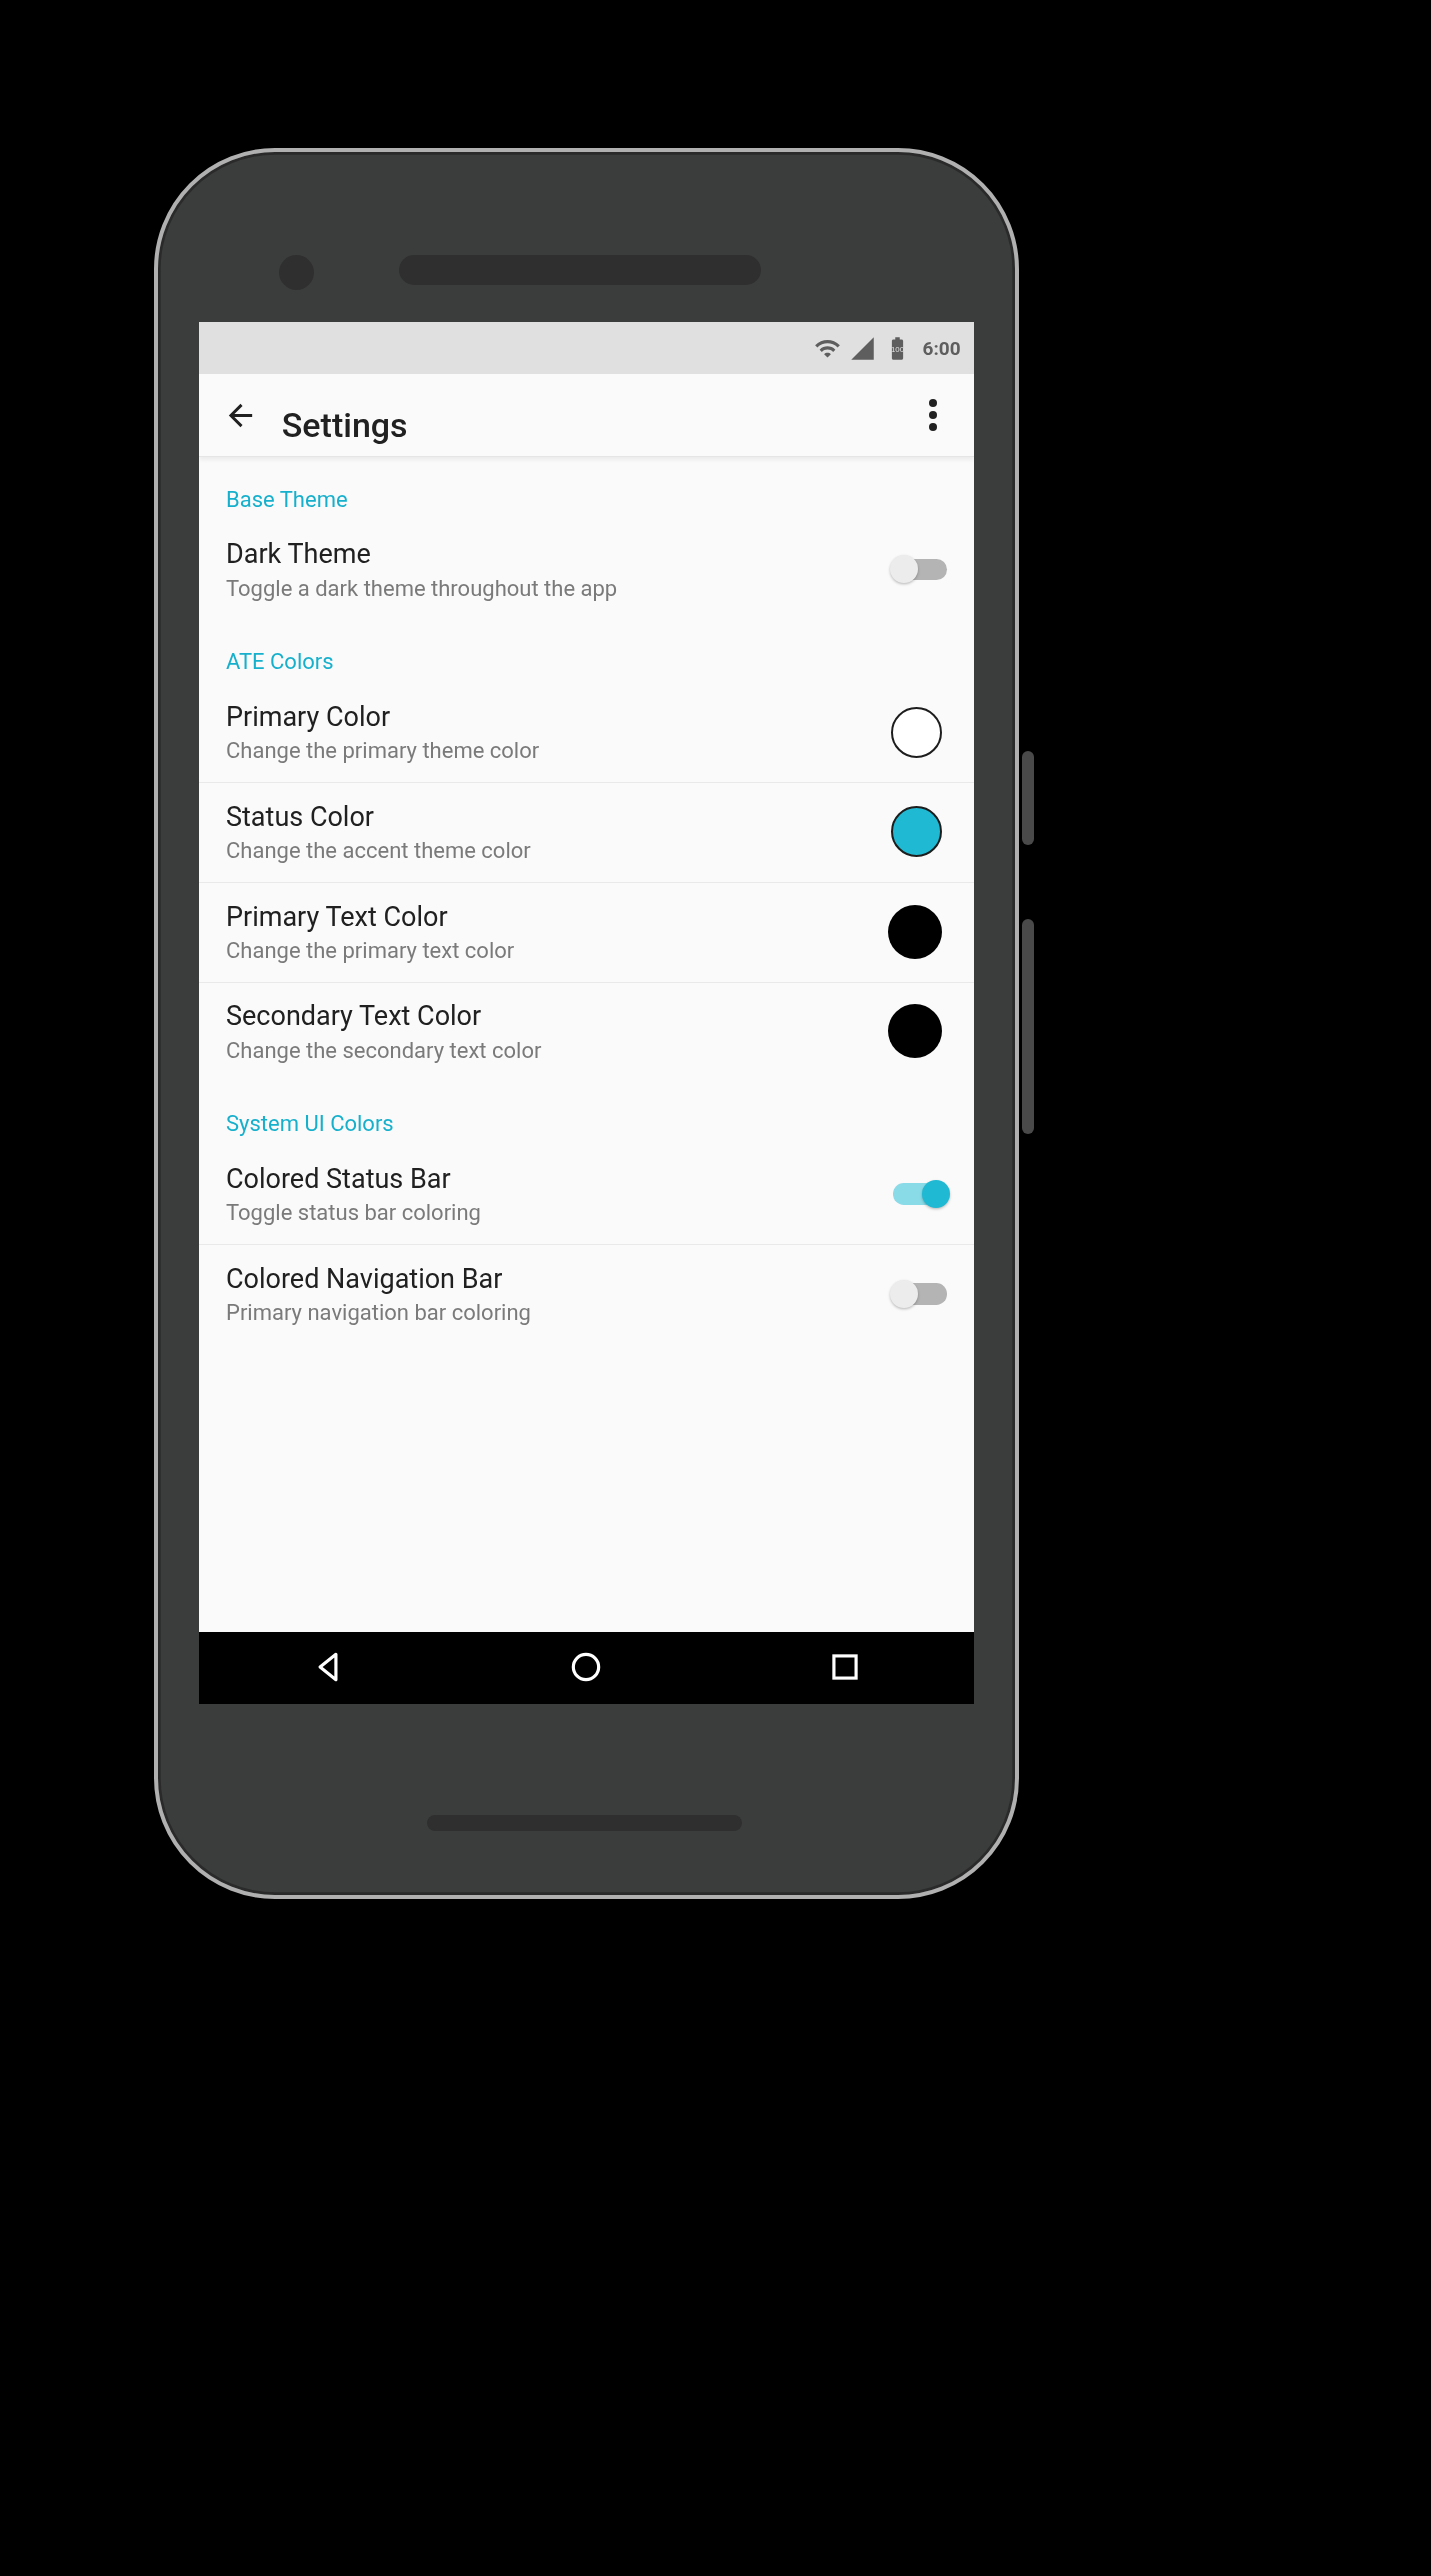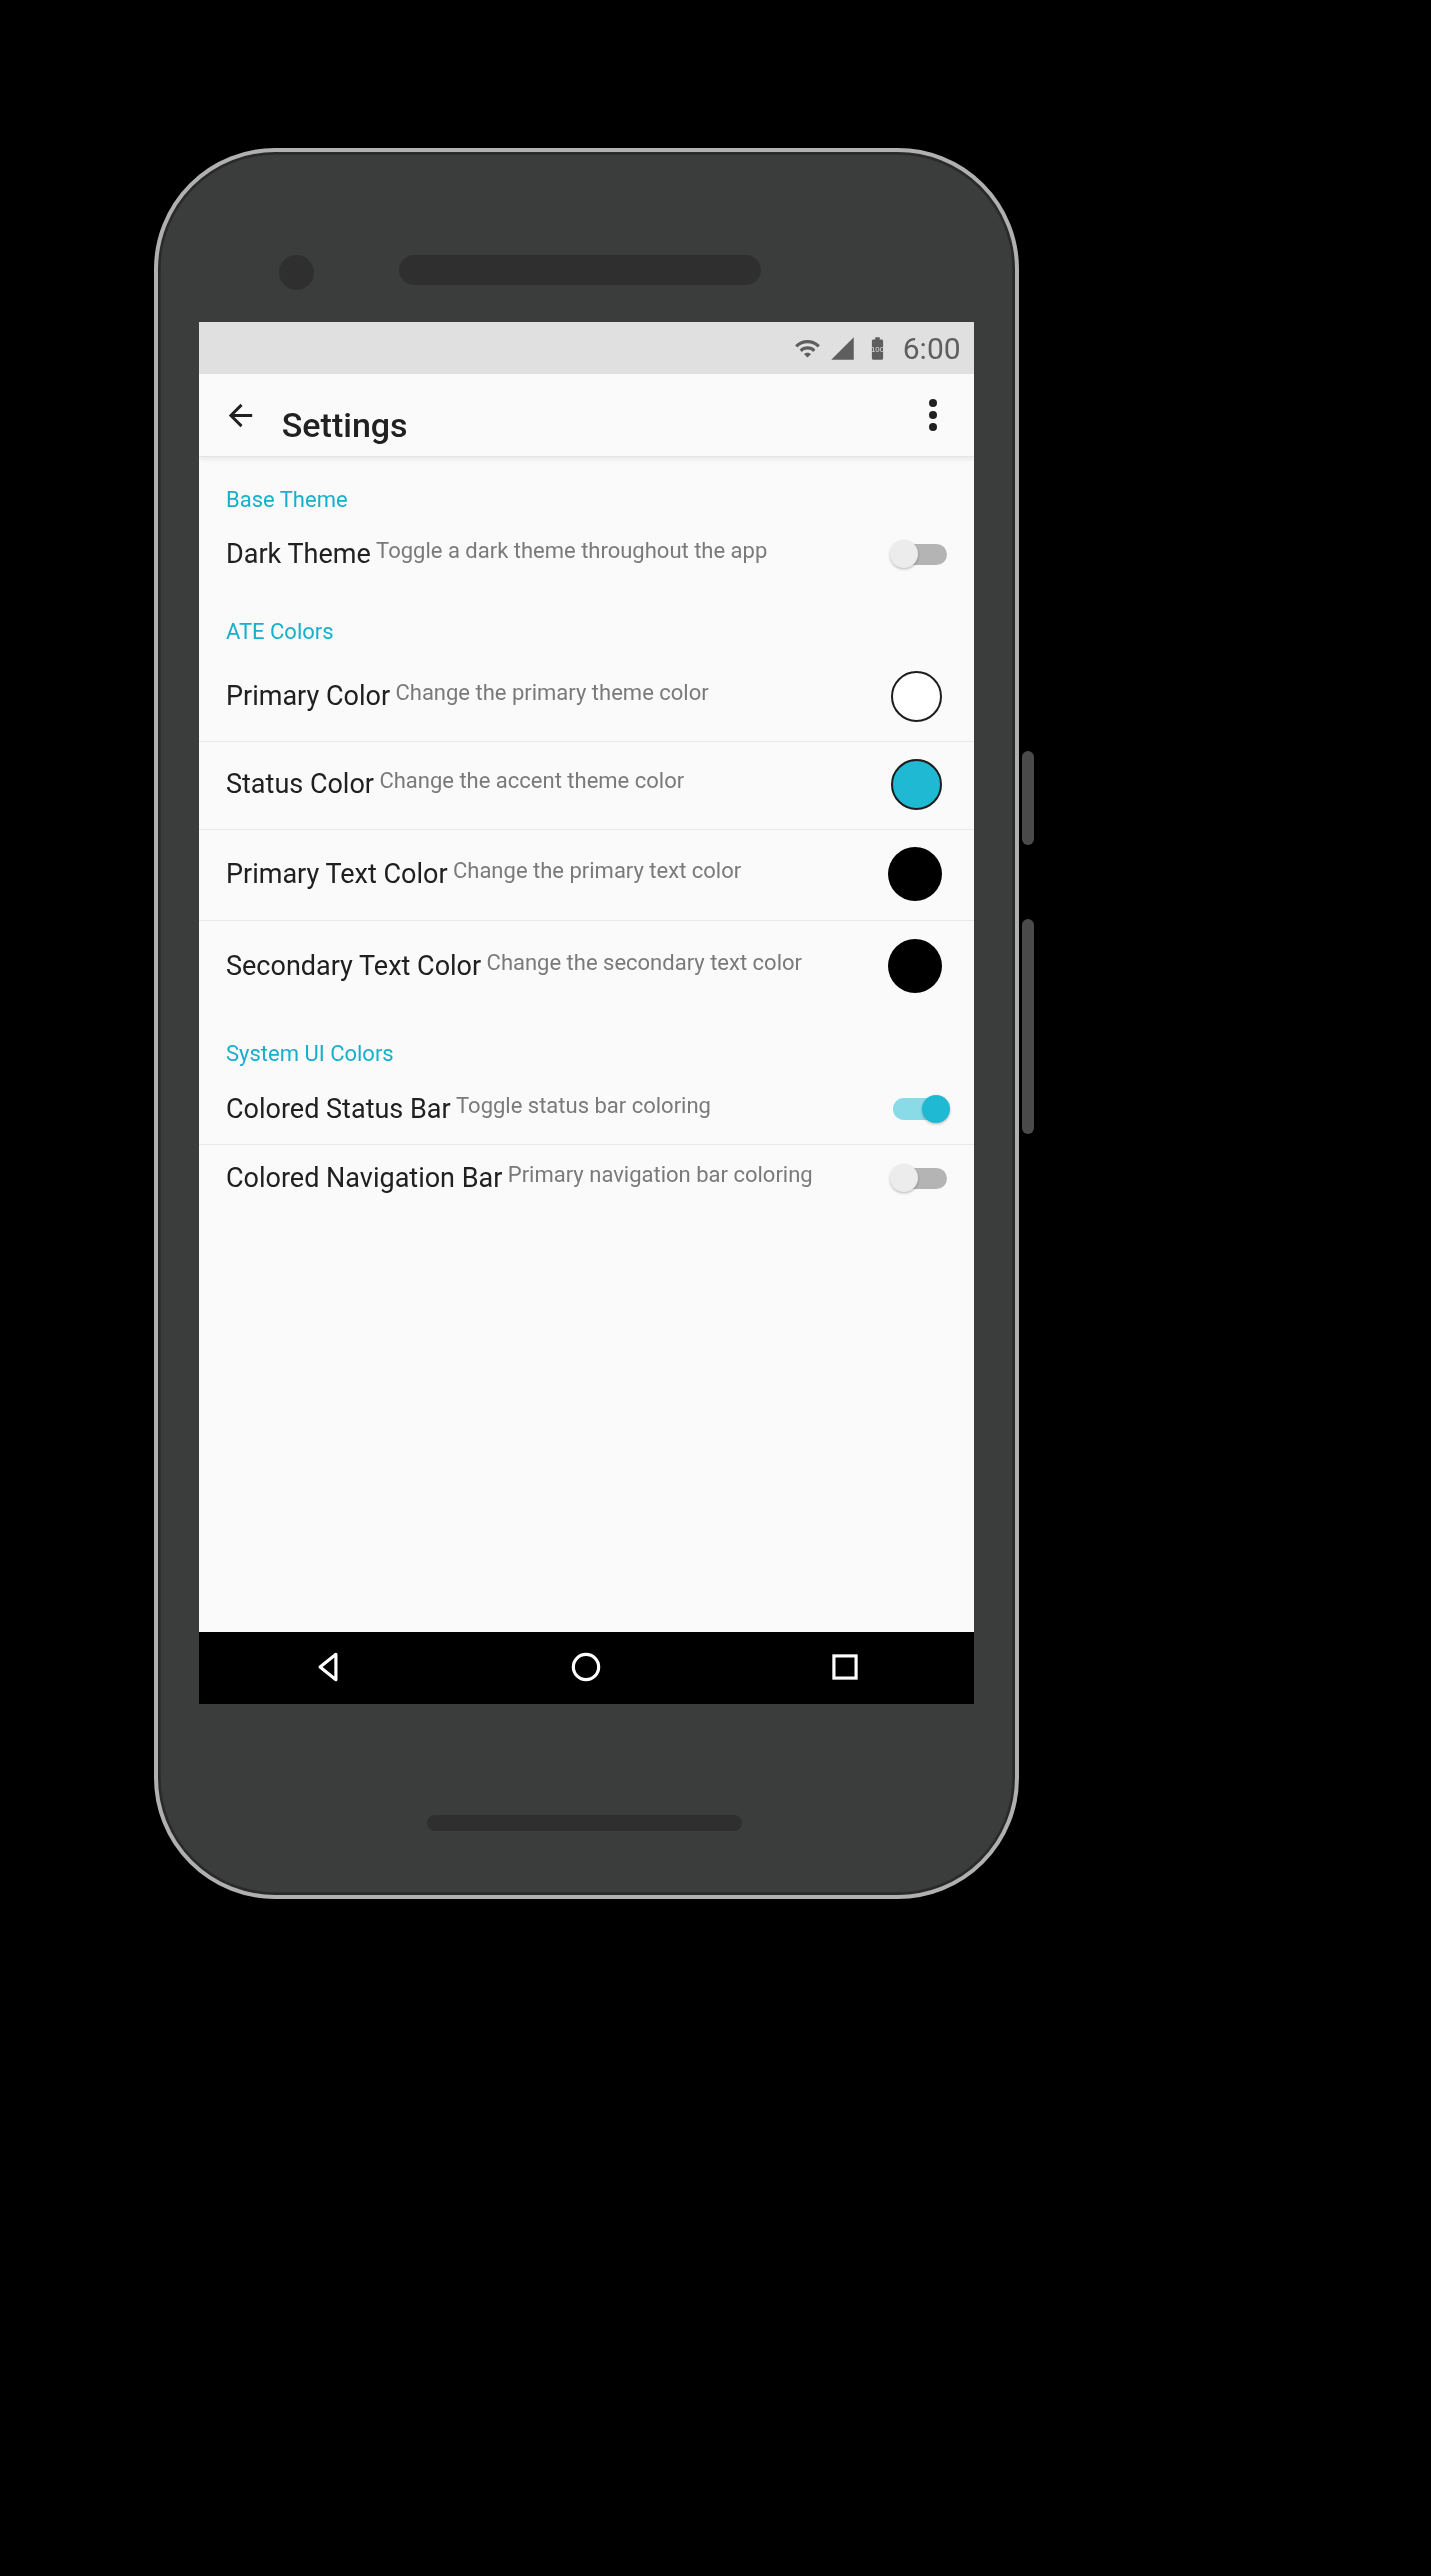--- a/index.html
+++ b/index.html
@@ -94,21 +94,21 @@
     height: 52px;
     background: #e0e0e0;
     display: flex;
     align-items: center;
     justify-content: flex-end;
     padding-right: 13.4px;
     gap: 8px;
   }
   .status-icon { color: #5e5e5e; display: inline-flex; align-items: center; }
   .status-icon svg { width: 27px; height: 27px; fill: #5e5e5e; }
-  .status-time { font-size: 30px; color: #5e5e5e; font-weight: 400; margin-left: 4px; }
+  .status-time { font-size: 19px; color: #5e5e5e; font-weight: 700; margin-left: 4px; }
 
   
   .app-bar {
     width: 100%;
     height: 83px;
     background: #fafafa;
     border-bottom: 1.3px solid #e5e5e5;
     display: flex;
     align-items: center;
     padding: 0 17.4px;
@@ -137,21 +137,21 @@
     padding: 29.5px 27px 9.4px 27px;
   }
 
   .setting-row {
     display: flex;
     align-items: center;
     justify-content: space-between;
     padding: 17.4px 27px 19px 27px;
   }
   .setting-row.bordered { border-bottom: 1px solid #e9e9e9; }
-  .setting-text { display: flex; flex-direction: row; gap: 5.4px; flex: 1; }
+  .setting-text { display: flex; flex-direction: column; gap: 5.4px; flex: 1; }
   .setting-title { font-size: 27px; color: #202020; font-weight: 400; }
   .setting-sub { font-size: 22px; color: #7a7a7a; }
 
   
   .toggle {
     width: 54px;
     height: 21.5px;
     border-radius: 10.7px;
     position: relative;
   }

